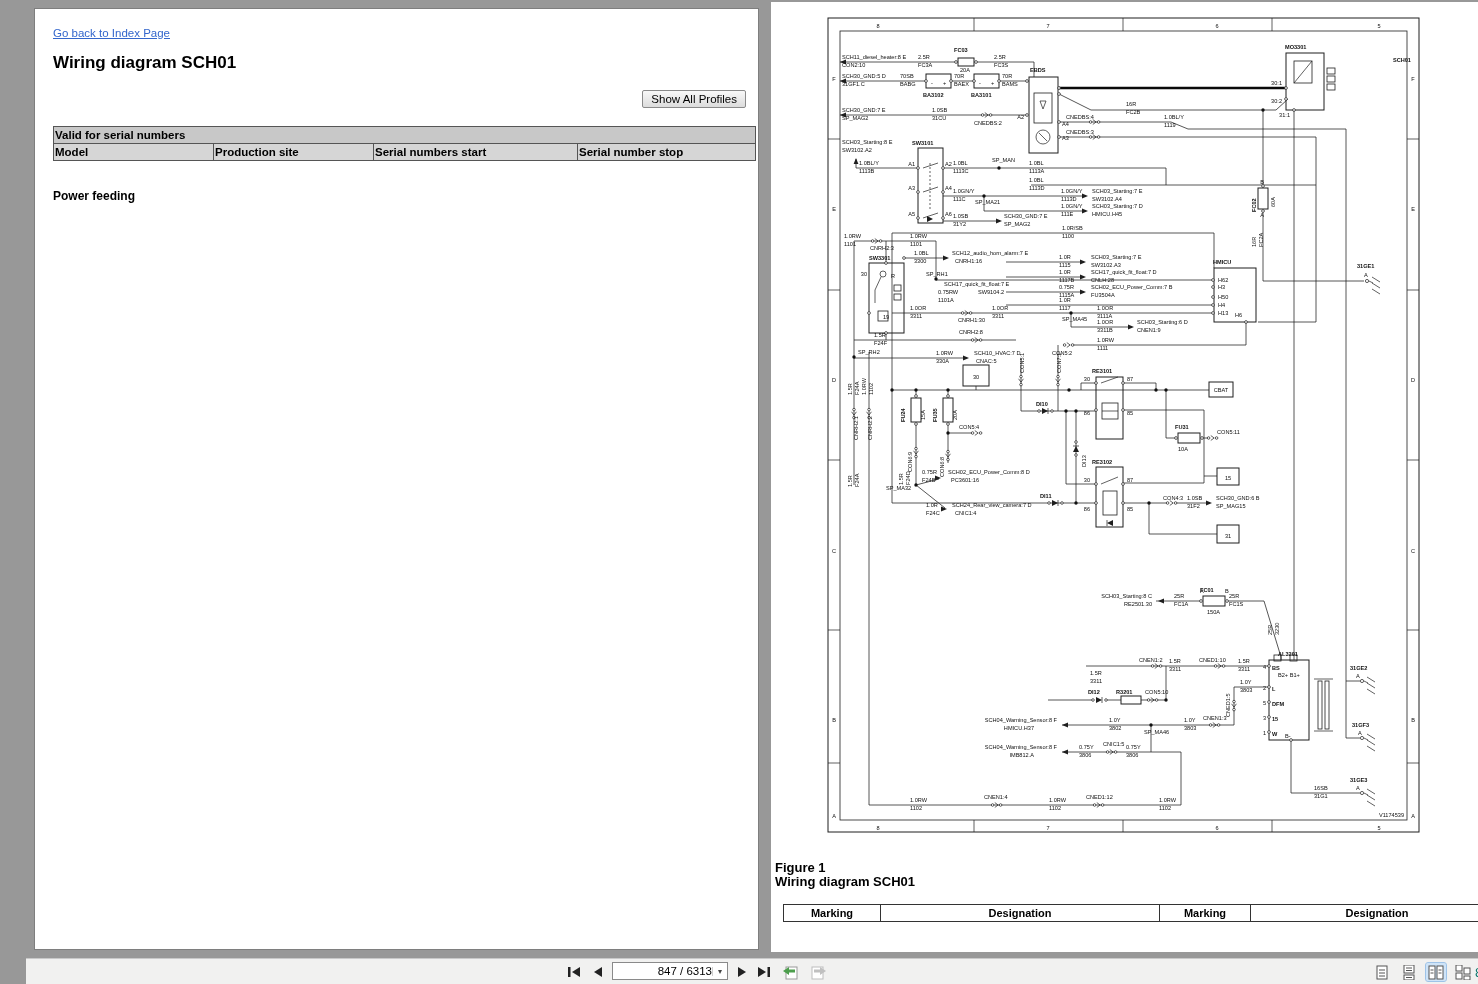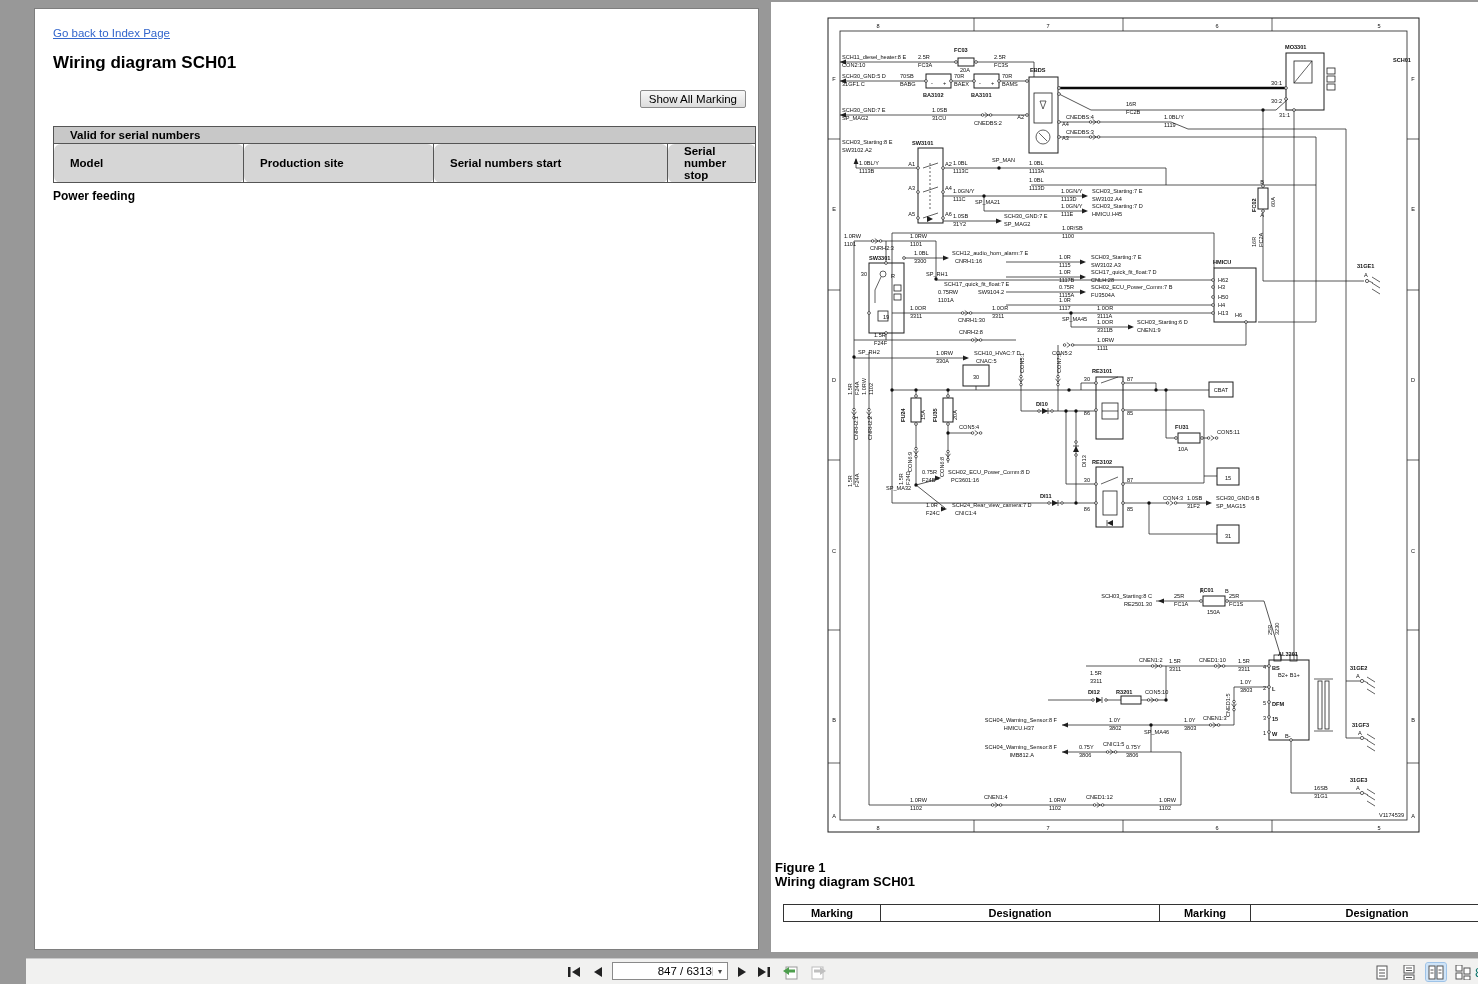--- a/index.html
+++ b/index.html
@@ -4,23 +4,23 @@
 <style>
   html,body{margin:0;padding:0;background:#989898;width:1478px;height:984px;overflow:hidden;
     font-family:"Liberation Sans",sans-serif;}
   .app{position:relative;width:1478px;height:984px;background:#989898;margin-left:26px;}
   
   .page-left{position:absolute;left:8px;top:8px;width:725px;height:942px;background:#fff;border:1px solid #7e7e7e;box-sizing:border-box;}
   .back-link{position:absolute;left:18px;top:18px;font-size:11.5px;color:#3366cc;text-decoration:underline;cursor:pointer;}
   .doc-title{position:absolute;left:18px;top:44px;font-size:17px;font-weight:bold;color:#000;}
   .profiles-btn{position:absolute;right:12px;top:81px;font-size:11.5px;padding:2px 8px;border:1px solid #8a8a8a;background:linear-gradient(#f8f8f8,#dcdcdc);border-radius:2px;cursor:pointer;}
   .serial-table{position:absolute;left:18px;top:117px;width:703px;border-collapse:collapse;font-size:11.5px;}
-  .serial-table td,.serial-table th{border:1px solid #555;padding:1px 16px;height:14px;text-align:left;}
+  .serial-table td,.serial-table th{border:1px solid #555;padding:1px 1px;height:14px;text-align:left;}
   .serial-table .cap{background:#c8c8c8;font-weight:bold;}
-  .serial-table th{background:#d6d6d6;font-weight:bold;border-radius:7px;}
+  .serial-table th{background:#d6d6d6;font-weight:bold;}
   .section-heading{position:absolute;left:18px;top:180px;font-size:12px;font-weight:bold;}
   
   .page-right{position:absolute;left:745px;top:2px;width:733px;height:950px;background:#fff;overflow:hidden;}
   #wd{position:absolute;left:55px;top:13px;}
   .fig-cap{position:absolute;left:4px;font-size:13px;font-weight:bold;color:#000;}
   .marking-table{position:absolute;left:12px;top:902px;width:721px;border-collapse:collapse;font-size:11px;}
   .marking-table th{border:1px solid #333;text-align:center;padding:1px 4px;height:14px;font-weight:bold;background:#fff;}
   
   .w{stroke:#1e1e1e;stroke-width:.75;fill:none;}
   .wt{stroke:#0a0a0a;stroke-width:2.4;fill:none;}
@@ -43,21 +43,21 @@
   .zoom-val{position:absolute;left:1449px;top:6px;font-size:13px;color:#0f766e;}
 </style>
 </head>
 <body>
 
 <div class="app">
 
   <div class="page-left">
     <a class="back-link">Go back to Index Page</a>
     <div class="doc-title">Wiring diagram SCH01</div>
-    <button class="profiles-btn">Show All Marking</button>
+    <button class="profiles-btn">Show All Profiles</button>
     <table class="serial-table">
       <tbody>
           <tr>
             <td class="cap" colspan="4">Valid for serial numbers</td>
           </tr>
       <tr>
         <th style="width:157px">Model</th>
         <th style="width:157px">Production site</th>
         <th style="width:201px">Serial numbers start</th>
         <th>Serial number stop</th>

